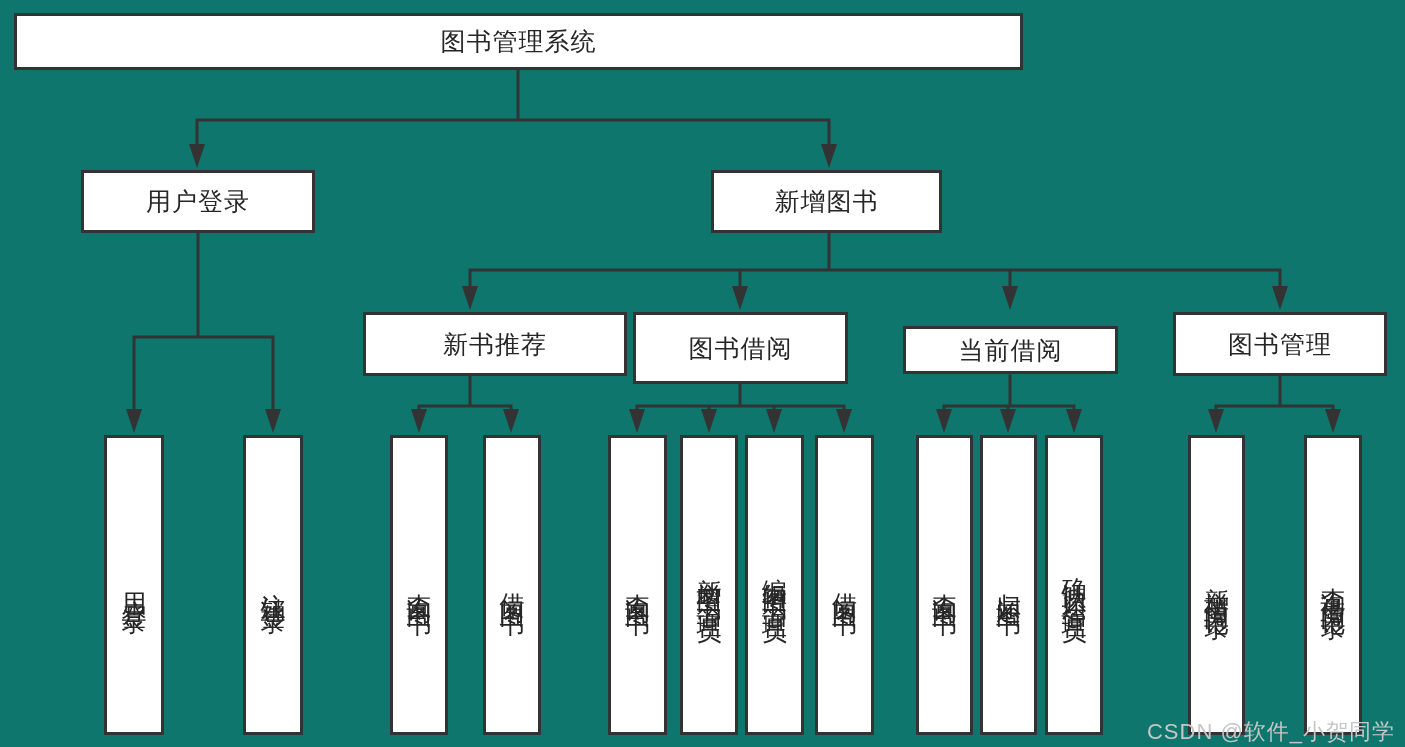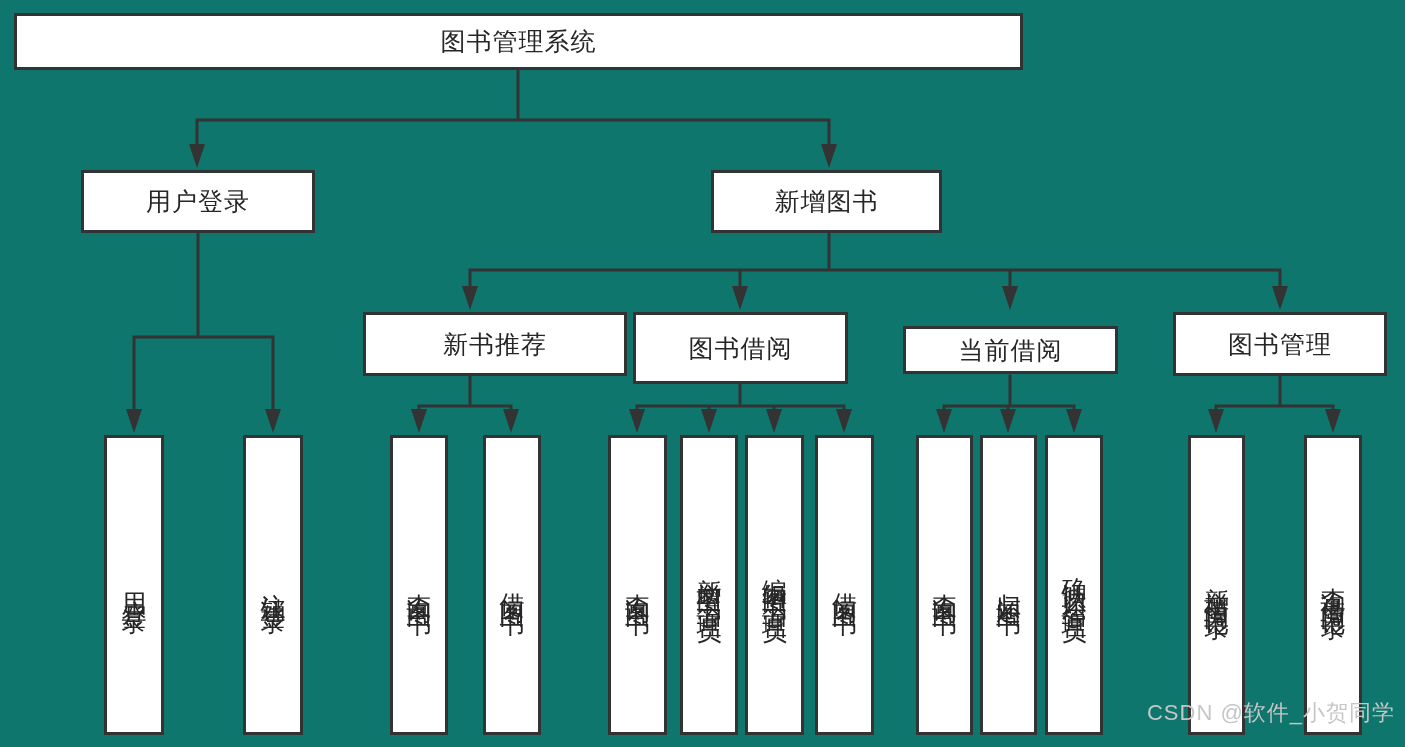--- a/index.html
+++ b/index.html
@@ -14,21 +14,21 @@
     position:absolute; background:#ffffff; border:3px solid #333333;
     display:flex; align-items:center; justify-content:center;
     z-index:1; color:#262626;
   }
   .hbox .lbl { font-size:25px; letter-spacing:1px; white-space:nowrap; }
   .vbox .vlbl {
     writing-mode:vertical-rl; text-orientation:mixed;
     font-size:25px; letter-spacing:6px; line-height:1; white-space:nowrap;
   }
   .watermark {
-    position:absolute; right:10px; bottom:19px; z-index:2;
+    position:absolute; right:10px; bottom:0; z-index:2;
     font-size:22px; color:#c6c6c6; letter-spacing:1px; white-space:nowrap;
   }
 </style>
 </head>
 <body>
 
 <div class="stage">
 
   <svg class="wires" viewBox="0 0 1405 747" xmlns="http://www.w3.org/2000/svg">
     <path fill="none" stroke="#333333" stroke-width="3" stroke-linecap="square" d="M518 70 V120 M197 120 H829 M197 120 V148 M829 120 V148

